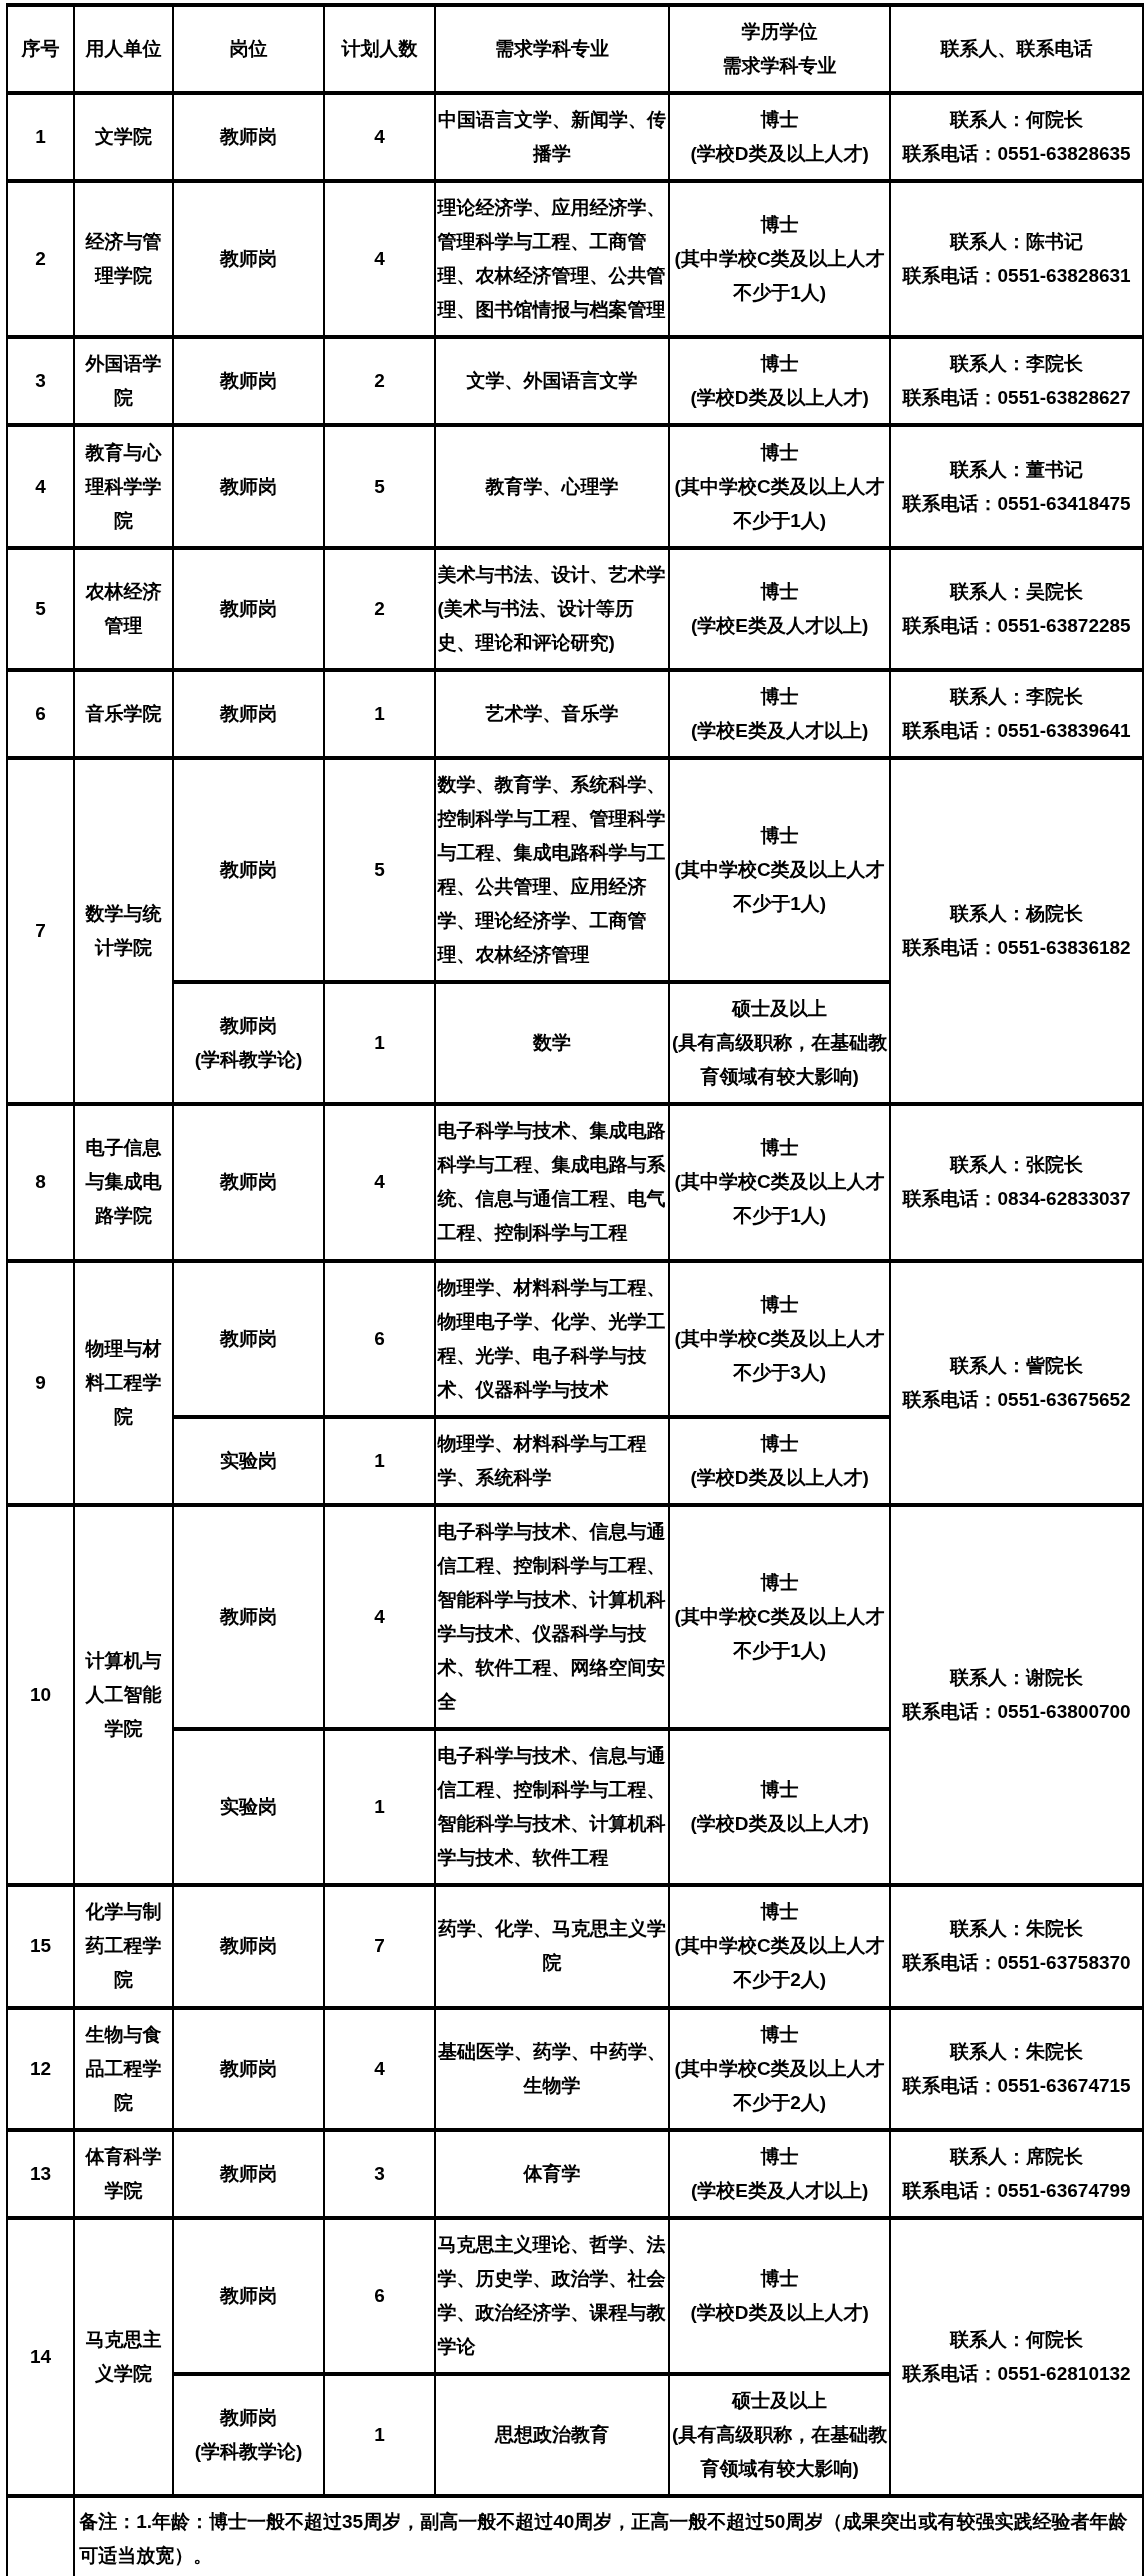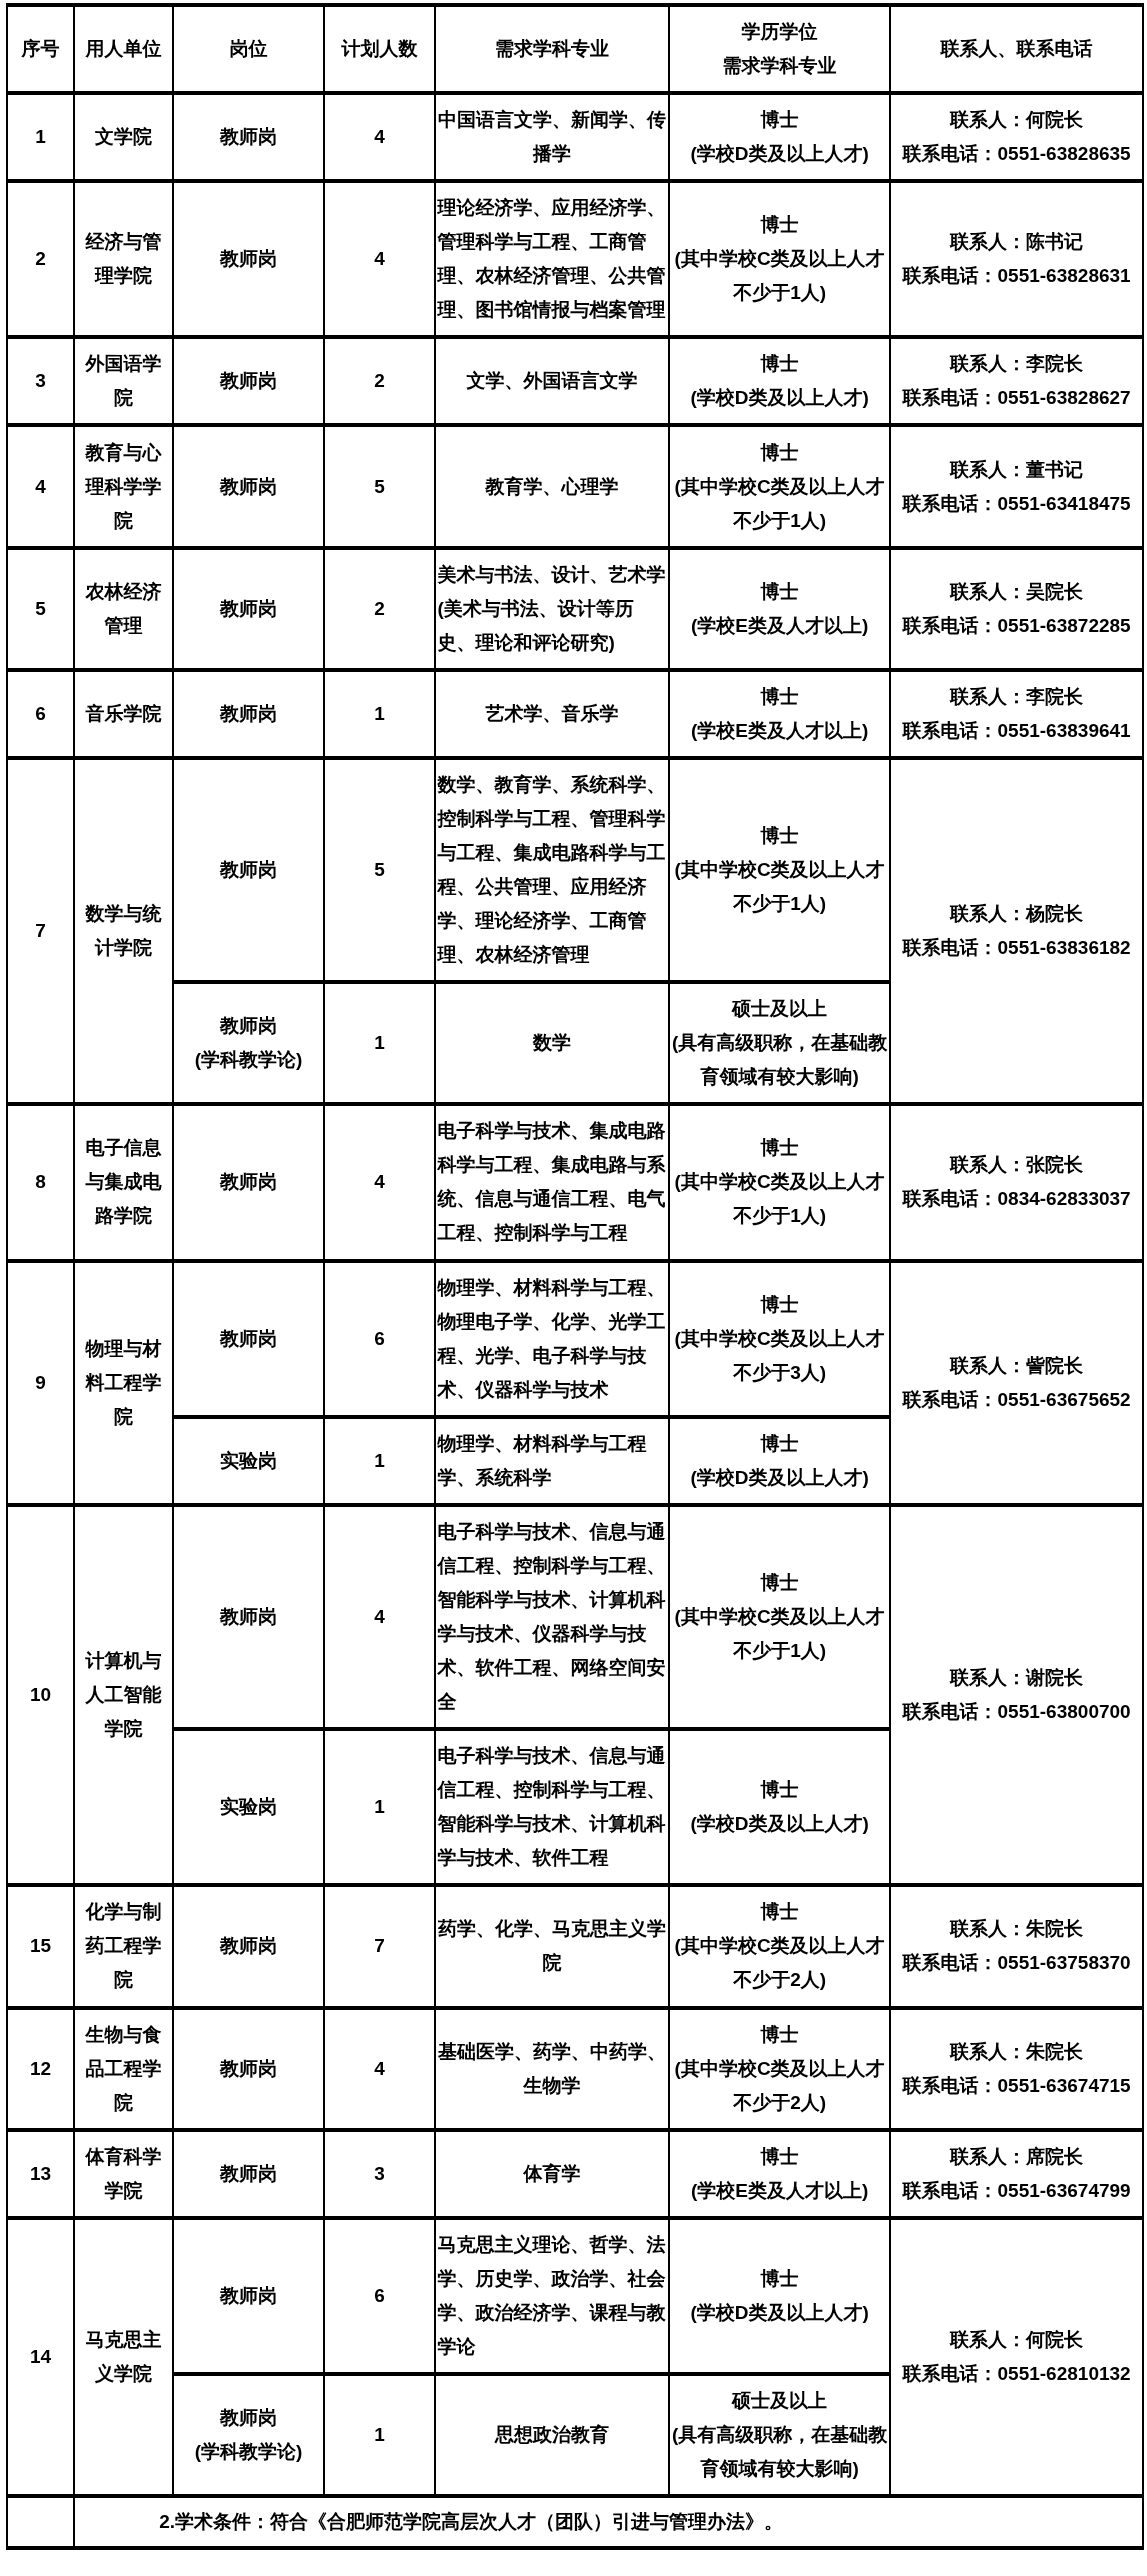--- a/index.html
+++ b/index.html
@@ -482,19 +482,20 @@
             <div>思想政治教育</div>
           </td>
           <td>
             <div>硕士及以上</div>
             <div>(具有高级职称，在基础教育领域有较大影响)</div>
           </td>
         </tr>
         <tr>
           <td></td>
           <td colspan="6" class="notes">
+            <div>备注：1.年龄：博士一般不超过35周岁，副高一般不超过40周岁，正高一般不超过50周岁（成果突出或有较强实践经验者年龄可适当放宽）。</div>
             <div class="note-indent">2.学术条件：符合《合肥师范学院高层次人才（团队）引进与管理办法》。</div>
           </td>
         </tr>
       </tbody>
   </table>
 </div>
 
 
 </body></html>

